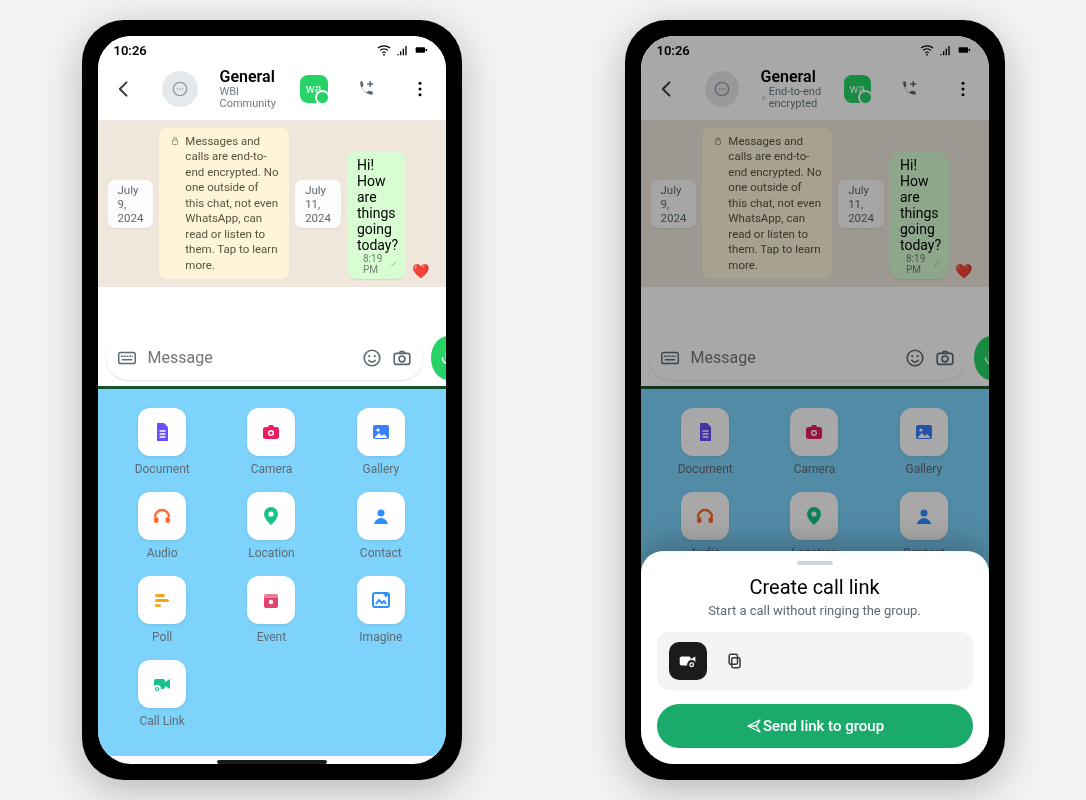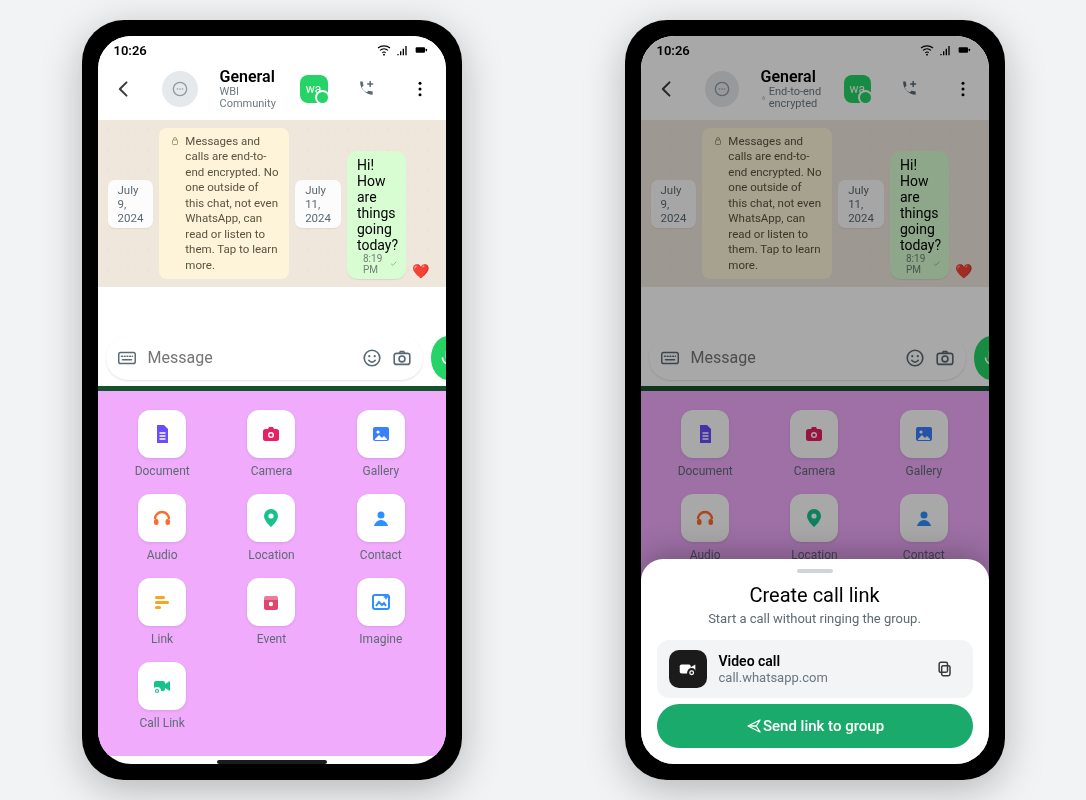--- a/index.html
+++ b/index.html
@@ -35,39 +35,39 @@
   .bubble{align-self:flex-end;background:var(--bubble-green);border-radius:10px;padding:6px 8px 4px 10px;max-width:85%;font-size:14px;position:relative;box-shadow:0 1px 1px rgba(0,0,0,.08)}
   .bubble .meta{display:inline-flex;align-items:center;gap:2px;font-size:10px;color:#6f8171;margin-left:6px;vertical-align:bottom}
   .heart{align-self:flex-end;margin:-2px 6px 0 0;font-size:14px}
   
   .inputrow{display:flex;align-items:center;gap:8px;padding:6px 8px;background:transparent;position:absolute;left:0;right:0;bottom:0}
   .chatinput{flex:1;background:#fff;border-radius:26px;height:44px;display:flex;align-items:center;padding:0 10px;gap:8px;box-shadow:0 1px 2px rgba(0,0,0,.12)}
   .chatinput input{flex:1;border:none;outline:none;font-size:16px;background:none}
   .mic{width:44px;height:44px;border-radius:50%;background:var(--wa-green);display:flex;align-items:center;justify-content:center;color:#fff;border:none}
   .chat-wrap{position:relative;flex:0 0 266px}
   
-  .panel{flex:1;background:#f0abfc;border-top:5px solid #14532d;padding:18px 14px 10px 14px}
+  .panel{flex:1;background:#7dd3fc;border-top:3px solid #14532d;padding:18px 14px 10px 14px}
   .grid{display:grid;grid-template-columns:repeat(3,1fr);gap:14px 8px}
   .attach{display:flex;flex-direction:column;align-items:center;gap:6px;font-size:12px;color:#5f6b73;background:none;border:none;cursor:pointer}
   .attach .tile{width:48px;height:48px;border-radius:12px;background:#fff;box-shadow:0 1px 3px rgba(0,0,0,.1);display:flex;align-items:center;justify-content:center}
   .navbar{height:8px;display:flex;justify-content:center;align-items:center}
   .navpill{width:110px;height:4px;background:#1b1b1b;border-radius:3px;margin-top:4px}
   
   .dim{position:absolute;inset:0;background:rgba(0,0,0,.34);pointer-events:none}
   
   .sheet{position:absolute;left:0;right:0;bottom:0;background:#fff;border-radius:22px 22px 0 0;padding:10px 16px 16px 16px;box-shadow:0 -6px 30px rgba(0,0,0,.25)}
   .sheet .grab{width:36px;height:4px;background:#cfd4d8;border-radius:3px;margin:0 auto 10px auto}
   .sheet h2{margin:2px 0 4px 0;text-align:center;font-size:20px;font-weight:400}
   .sheet .sub{text-align:center;font-size:13px;color:#5f6b73;margin-bottom:14px}
   .linkrow{background:#f3f4f5;border-radius:12px;padding:10px 12px;display:flex;align-items:center;gap:12px}
   .linkrow .lk-icon{width:38px;height:38px;border-radius:10px;background:#1b1b1b;display:flex;align-items:center;justify-content:center;color:#fff}
   .linkrow .txt{flex:1;line-height:1.2}
   .linkrow .txt .a{font-weight:600;font-size:14px}
   .linkrow .txt .b{font-size:13px;color:#697780}
-  .sendbtn{width:100%;margin-top:6px;background:#1aab6c;color:#fff;border:none;border-radius:24px;height:44px;font-size:15px;font-weight:500;display:flex;align-items:center;justify-content:center;gap:0;cursor:pointer}
+  .sendbtn{width:100%;margin-top:14px;background:#1aab6c;color:#fff;border:none;border-radius:24px;height:44px;font-size:15px;font-weight:500;display:flex;align-items:center;justify-content:center;gap:0;cursor:pointer}
   svg{display:block}
 </style>
 </head>
 <body>
 
 <svg width="0" height="0" style="position:absolute">
   <defs>
     <g id="i-back">
         <path d="M15 4l-8 8 8 8" stroke="currentColor" stroke-width="2.4" fill="none" stroke-linecap="round" stroke-linejoin="round"></path>
       </g>
@@ -325,21 +325,21 @@
               </svg>
             </div>
             <span>Contact</span>
           </button>
           <button class="attach">
             <div class="tile">
               <svg width="24" height="24" viewBox="0 0 24 24" style="color:#f5a623">
                 <use href="#i-poll"></use>
               </svg>
             </div>
-            <span>Link</span>
+            <span>Poll</span>
           </button>
           <button class="attach">
             <div class="tile">
               <svg width="24" height="24" viewBox="0 0 24 24" style="color:#e0456e">
                 <use href="#i-event"></use>
               </svg>
             </div>
             <span>Event</span>
           </button>
           <button class="attach">
@@ -516,24 +516,20 @@
     <div class="sheet">
       <div class="grab"></div>
       <h2>Create call link</h2>
       <div class="sub">Start a call without ringing the group.</div>
       <div class="linkrow">
         <div class="lk-icon">
             <svg width="22" height="22" viewBox="0 0 24 24" style="color:#fff">
               <use href="#i-videolink"></use>
             </svg>
           </div>
-        <div class="txt">
-          <div class="a">Video call</div>
-          <div class="b">call.whatsapp.com</div>
-        </div>
         <button class="icon-btn">
             <svg width="20" height="20" viewBox="0 0 24 24">
               <use href="#i-copy"></use>
             </svg>
           </button>
       </div>
       <button class="sendbtn">
         <svg width="18" height="18" viewBox="0 0 24 24">
             <use href="#i-send"></use>
           </svg>

